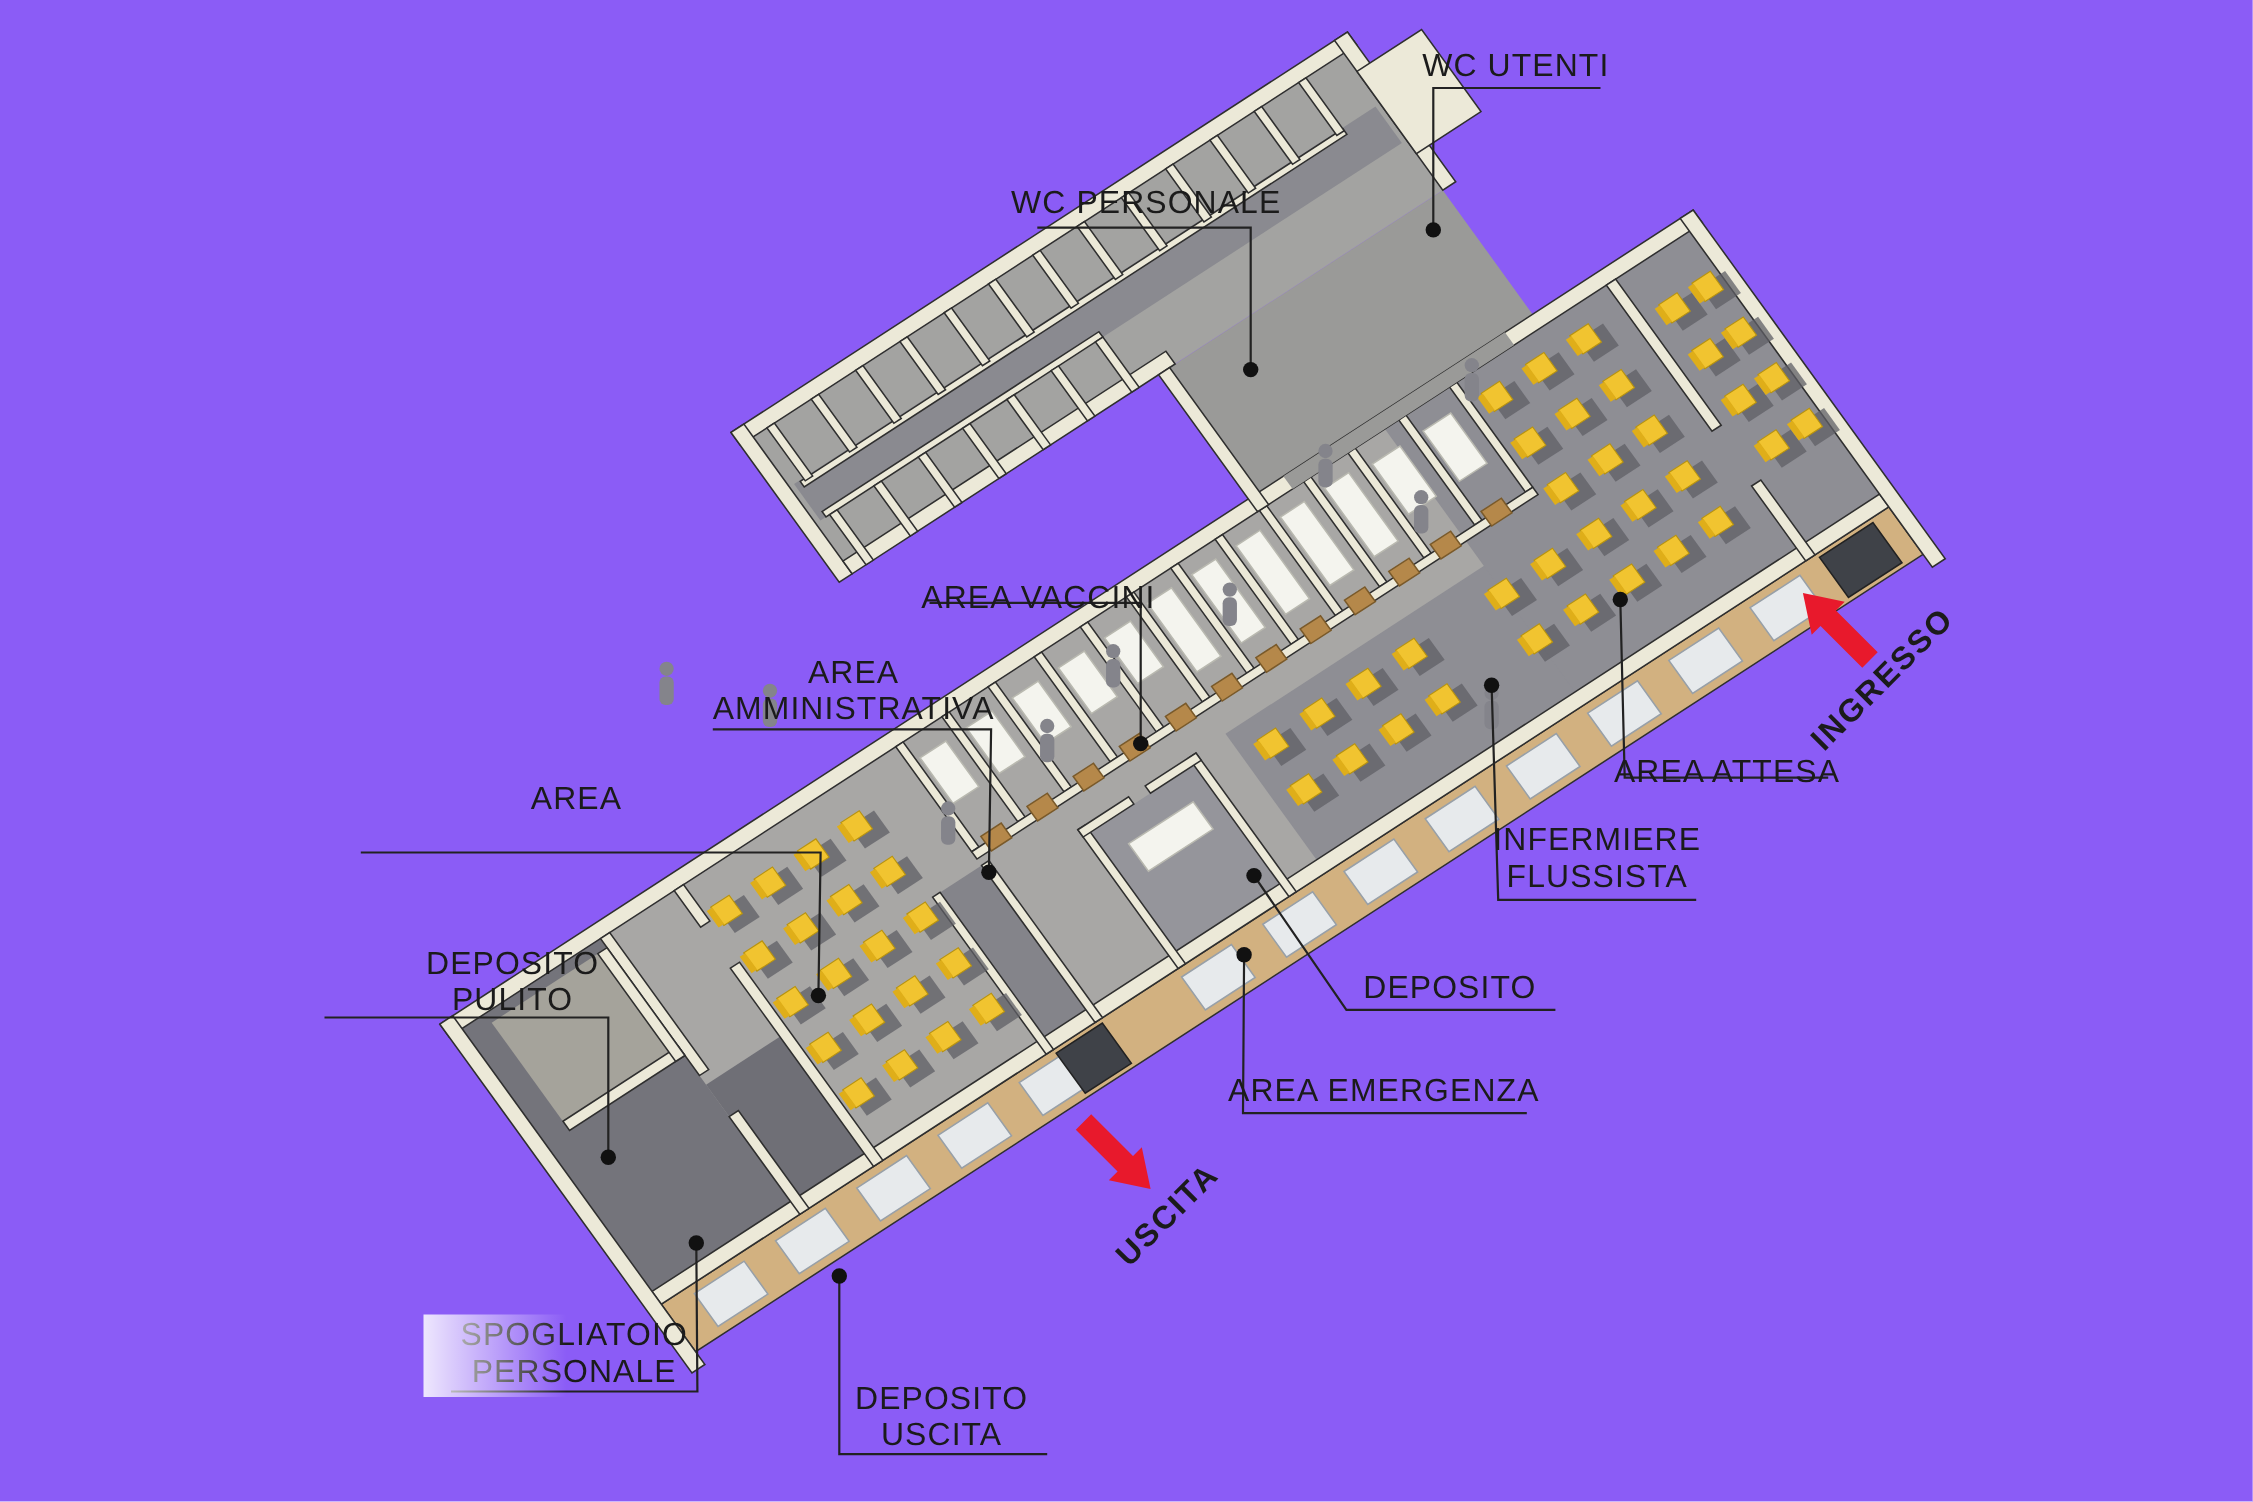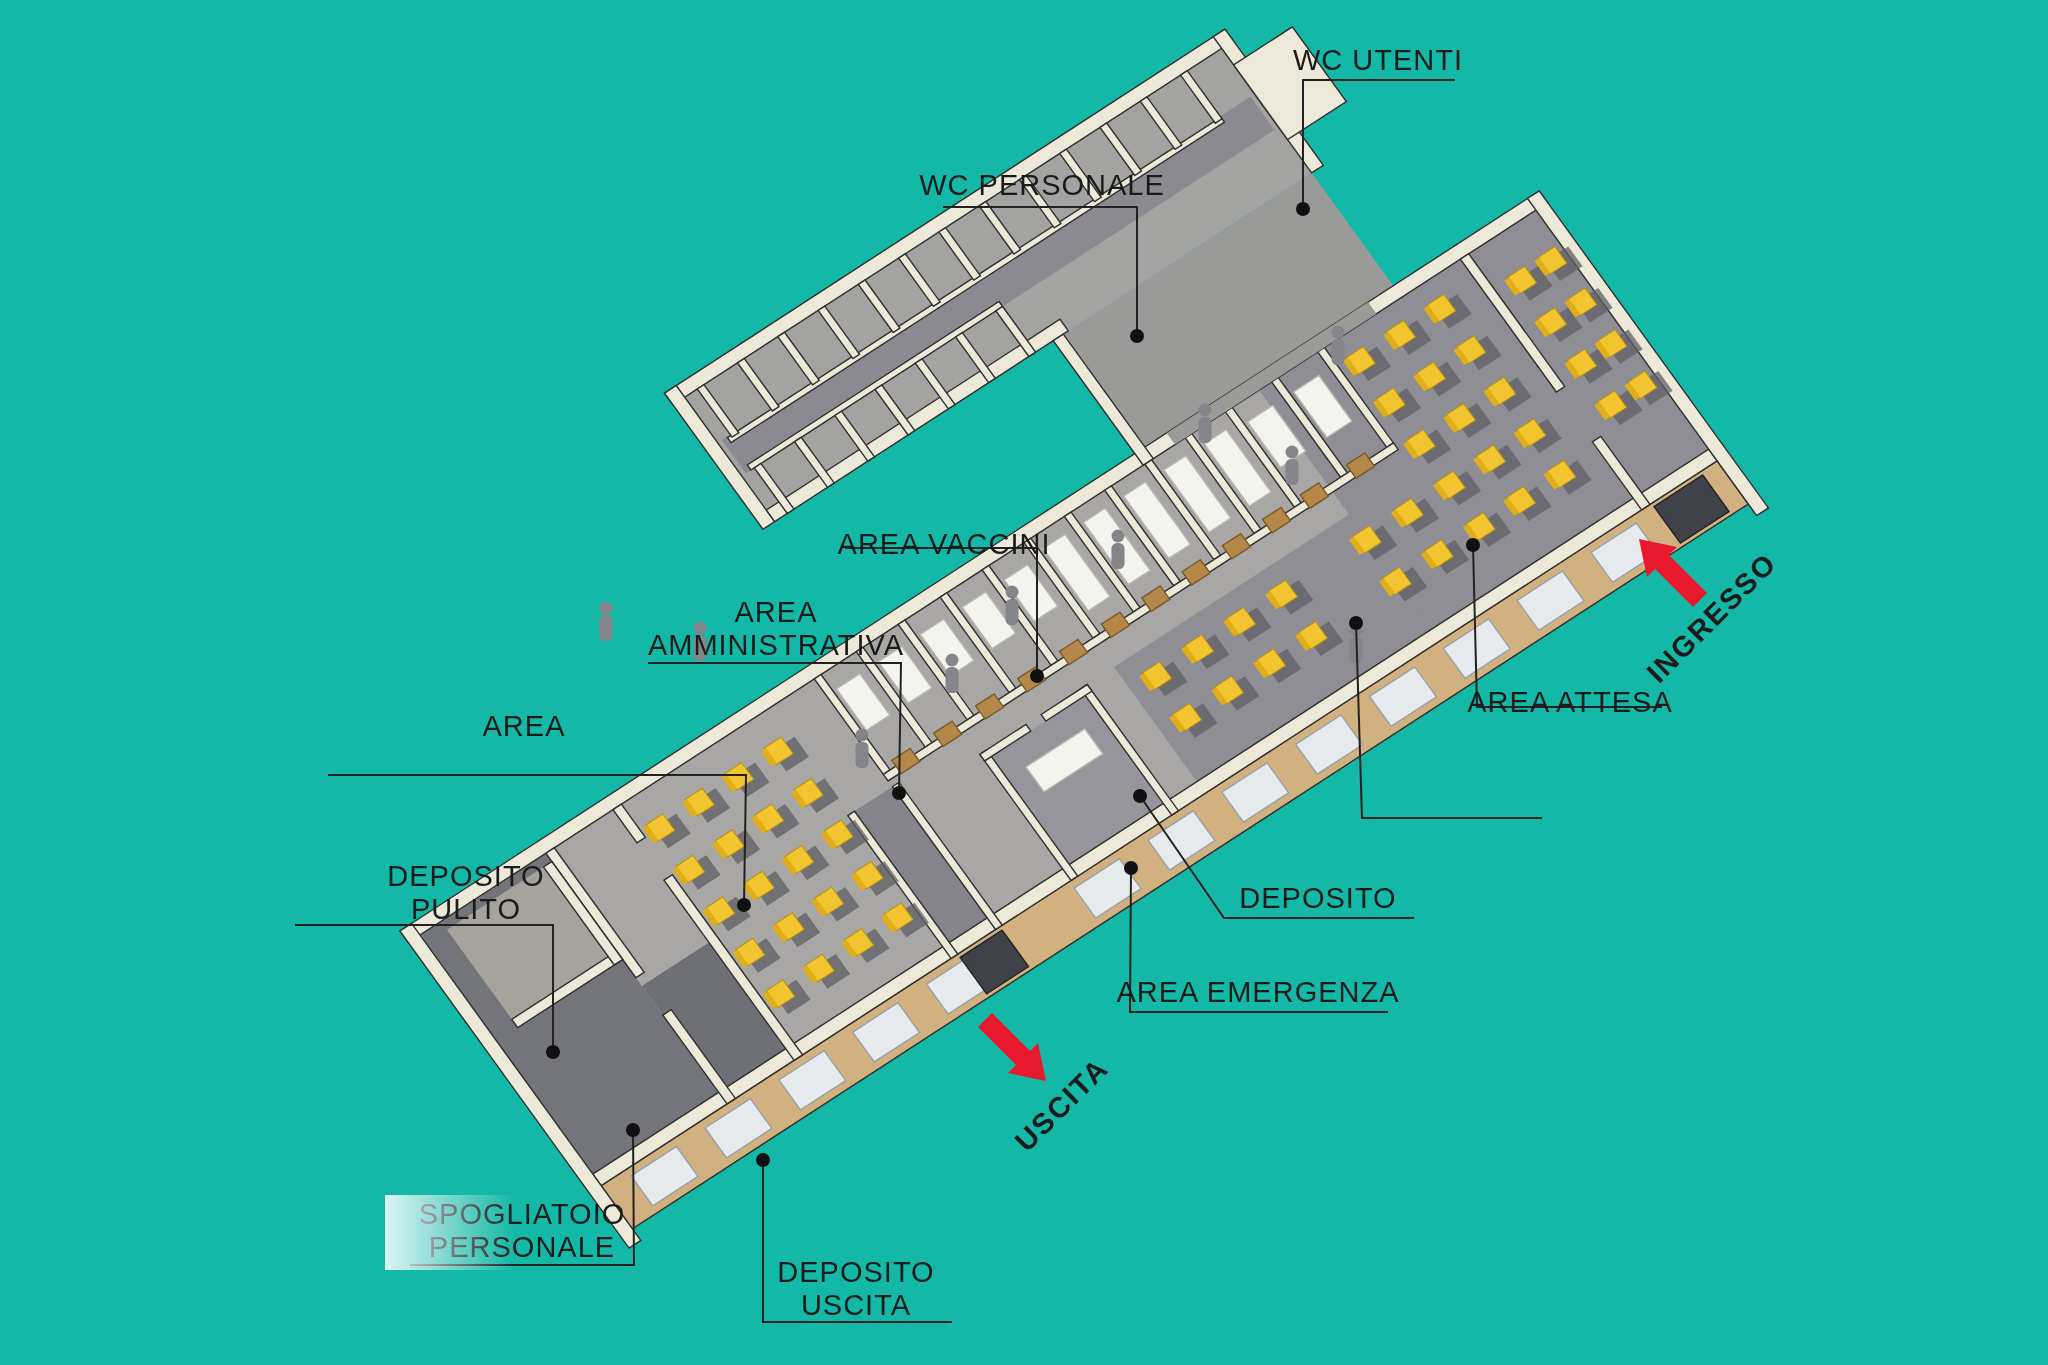--- a/index.html
+++ b/index.html
@@ -1,16 +1,16 @@
 <!DOCTYPE html>
 <html><head>
 <meta charset="utf-8">
 <style>
   html,body{margin:0;padding:0;background:#ffffff;}
-  #stage{position:relative;width:2048px;height:1365px;background:#14b8a6;overflow:hidden;
+  #stage{position:relative;width:2048px;height:1365px;background:#8b5cf6;overflow:hidden;
          font-family:"Liberation Sans","DejaVu Sans",sans-serif;}
   #scene{position:absolute;left:0;top:0;}
   .iso *{vector-effect:non-scaling-stroke;}
   .lbl{position:absolute;transform:translateX(-50%);color:#1b1b1b;font-size:29px;line-height:33px;
        letter-spacing:1px;text-align:center;white-space:nowrap;font-weight:400;}
   .lbl.rot{transform:translate(-50%,-50%) rotate(-45deg);font-weight:700;letter-spacing:2px;}
   .fade-overlay{position:absolute;left:385px;top:1195px;width:130px;height:75px;
        background:linear-gradient(90deg,rgba(255,255,255,.85),rgba(255,255,255,0));pointer-events:none;}
 </style>
 </head>
@@ -287,20 +287,24 @@
     <span>PERSONALE</span>
   </div>
   <div class="fade-overlay"></div>
   <div class="lbl" style="left:856px;top:1256px">
     <span>DEPOSITO</span><br>
     <span>USCITA</span>
   </div>
   <div class="lbl" style="left:1570px;top:686px">
     <span>AREA ATTESA</span>
   </div>
+  <div class="lbl" style="left:1452px;top:748px">
+    <span>INFERMIERE</span><br>
+    <span>FLUSSISTA</span>
+  </div>
   <div class="lbl" style="left:1318px;top:882px">
     <span>DEPOSITO</span>
   </div>
   <div class="lbl" style="left:1258px;top:976px">
     <span>AREA EMERGENZA</span>
   </div>
   <div class="lbl rot" style="left:1712px;top:618px">
     <span>INGRESSO</span>
   </div>
   <div class="lbl rot" style="left:1062px;top:1105px">

